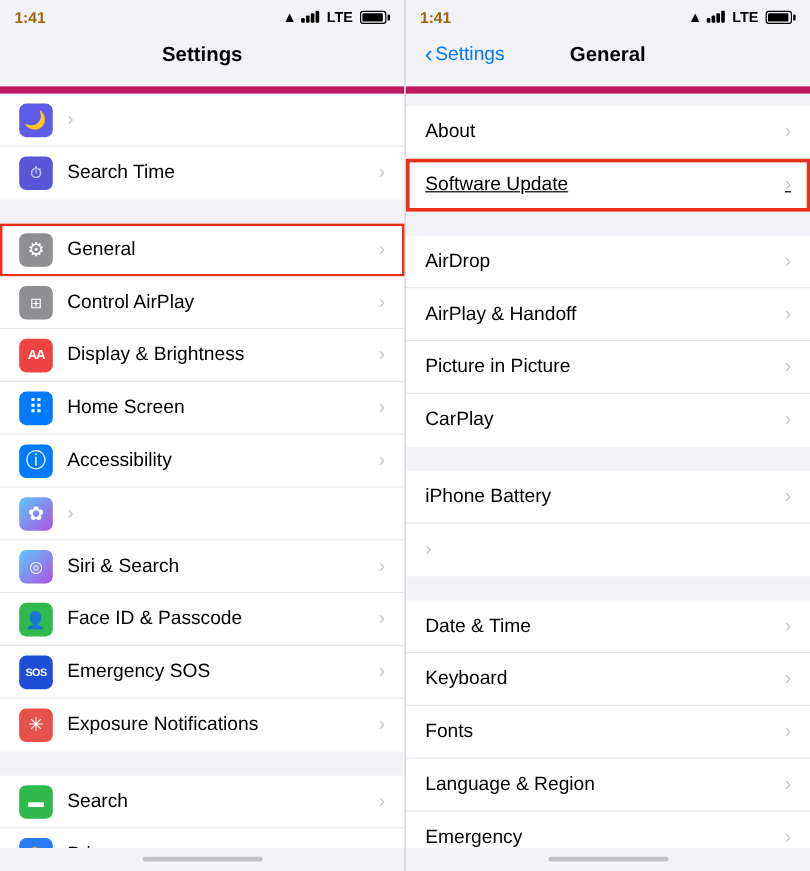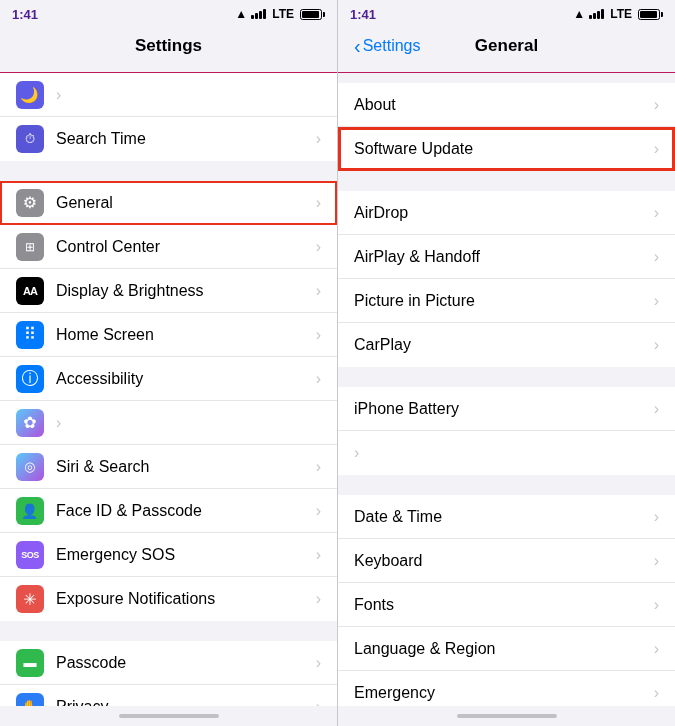--- a/index.html
+++ b/index.html
@@ -17,21 +17,21 @@
       display: flex;
       align-items: center;
       justify-content: space-between;
       height: 28px;
       padding: 0 12px;
       background: #f2f2f7;
     }
     .status-time {
       font-size: 13px;
       font-weight: 600;
-      color: #4c1d95;
+      color: #a16207;
     }
     .status-icons {
       display: flex;
       align-items: center;
       gap: 4px;
       font-size: 11px;
       font-weight: 600;
       color: #000;
     }
     .signal-bars { display: flex; align-items: flex-end; gap: 1px; }
@@ -74,21 +74,21 @@
       overflow: hidden;
     }
     .panel + .panel {
       border-left: 1px solid #c8c7cc;
     }
 
     
     .nav-header {
       background: #f2f2f7;
       padding: 0 16px 8px;
-      border-bottom: 1px solid #be185d;
+      border-bottom: 6px solid #be185d;
     }
     .nav-title-row {
       display: flex;
       align-items: center;
       justify-content: center;
       position: relative;
       height: 36px;
     }
     .nav-title {
       font-size: 17px;
@@ -162,20 +162,21 @@
       color: #c7c7cc;
       font-size: 16px;
       font-weight: 500;
     }
 
     
     .row-highlighted {
       outline: 3px solid #e8301a;
       outline-offset: -3px;
       z-index: 1;
+      text-decoration: underline;
     }
 
     
     .home-indicator {
       height: 20px;
       display: flex;
       align-items: center;
       justify-content: center;
       background: #f2f2f7;
     }
@@ -241,25 +242,25 @@
     <div class="section-gap"></div>
 
     <div class="section">
       <div class="list-row row-general-highlight">
         <div class="row-icon" style="background:#8e8e93;font-size:16px;">⚙</div>
         <span class="row-label">General</span>
         <span class="chevron-right">›</span>
       </div>
       <div class="list-row">
         <div class="row-icon" style="background:#8e8e93;font-size:12px;">⊞</div>
-        <span class="row-label">Control Center</span>
-        <span class="chevron-right">›</span>
-      </div>
-      <div class="list-row">
-        <div class="row-icon" style="background:#000000;font-size:11px;font-weight:700;letter-spacing:-1px;">AA</div>
+        <span class="row-label">Control AirPlay</span>
+        <span class="chevron-right">›</span>
+      </div>
+      <div class="list-row">
+        <div class="row-icon" style="background:#ef4444;font-size:11px;font-weight:700;letter-spacing:-1px;">AA</div>
         <span class="row-label">Display &amp; Brightness</span>
         <span class="chevron-right">›</span>
       </div>
       <div class="list-row">
         <div class="row-icon" style="background:#007aff;font-size:17px;">⠿</div>
         <span class="row-label">Home Screen</span>
         <span class="chevron-right">›</span>
       </div>
       <div class="list-row">
         <div class="row-icon" style="background:#007aff;font-size:17px;">ⓘ</div>
@@ -274,37 +275,37 @@
         <div class="row-icon" style="background:linear-gradient(135deg,#5ac8fa,#af52de);font-size:13px;">◎</div>
         <span class="row-label">Siri &amp; Search</span>
         <span class="chevron-right">›</span>
       </div>
       <div class="list-row">
         <div class="row-icon" style="background:#30b94d;font-size:14px;">👤</div>
         <span class="row-label">Face ID &amp; Passcode</span>
         <span class="chevron-right">›</span>
       </div>
       <div class="list-row">
-        <div class="row-icon" style="background:#8b5cf6;font-size:9px;font-weight:700;letter-spacing:-0.5px;">SOS</div>
+        <div class="row-icon" style="background:#1d4ed8;font-size:9px;font-weight:700;letter-spacing:-0.5px;">SOS</div>
         <span class="row-label">Emergency SOS</span>
         <span class="chevron-right">›</span>
       </div>
       <div class="list-row">
         <div class="row-icon" style="background:#e6514a;font-size:16px;">✳</div>
         <span class="row-label">Exposure Notifications</span>
         <span class="chevron-right">›</span>
       </div>
     </div>
 
     <div class="section-gap"></div>
 
     <div class="section">
       <div class="list-row">
         <div class="row-icon" style="background:#30b94d;font-size:13px;">▬</div>
-        <span class="row-label">Passcode</span>
+        <span class="row-label">Search</span>
         <span class="chevron-right">›</span>
       </div>
       <div class="list-row">
         <div class="row-icon" style="background:#2c7cf6;font-size:14px;">✋</div>
         <span class="row-label">Privacy</span>
         <span class="chevron-right">›</span>
       </div>
     </div>
 
   </div>

